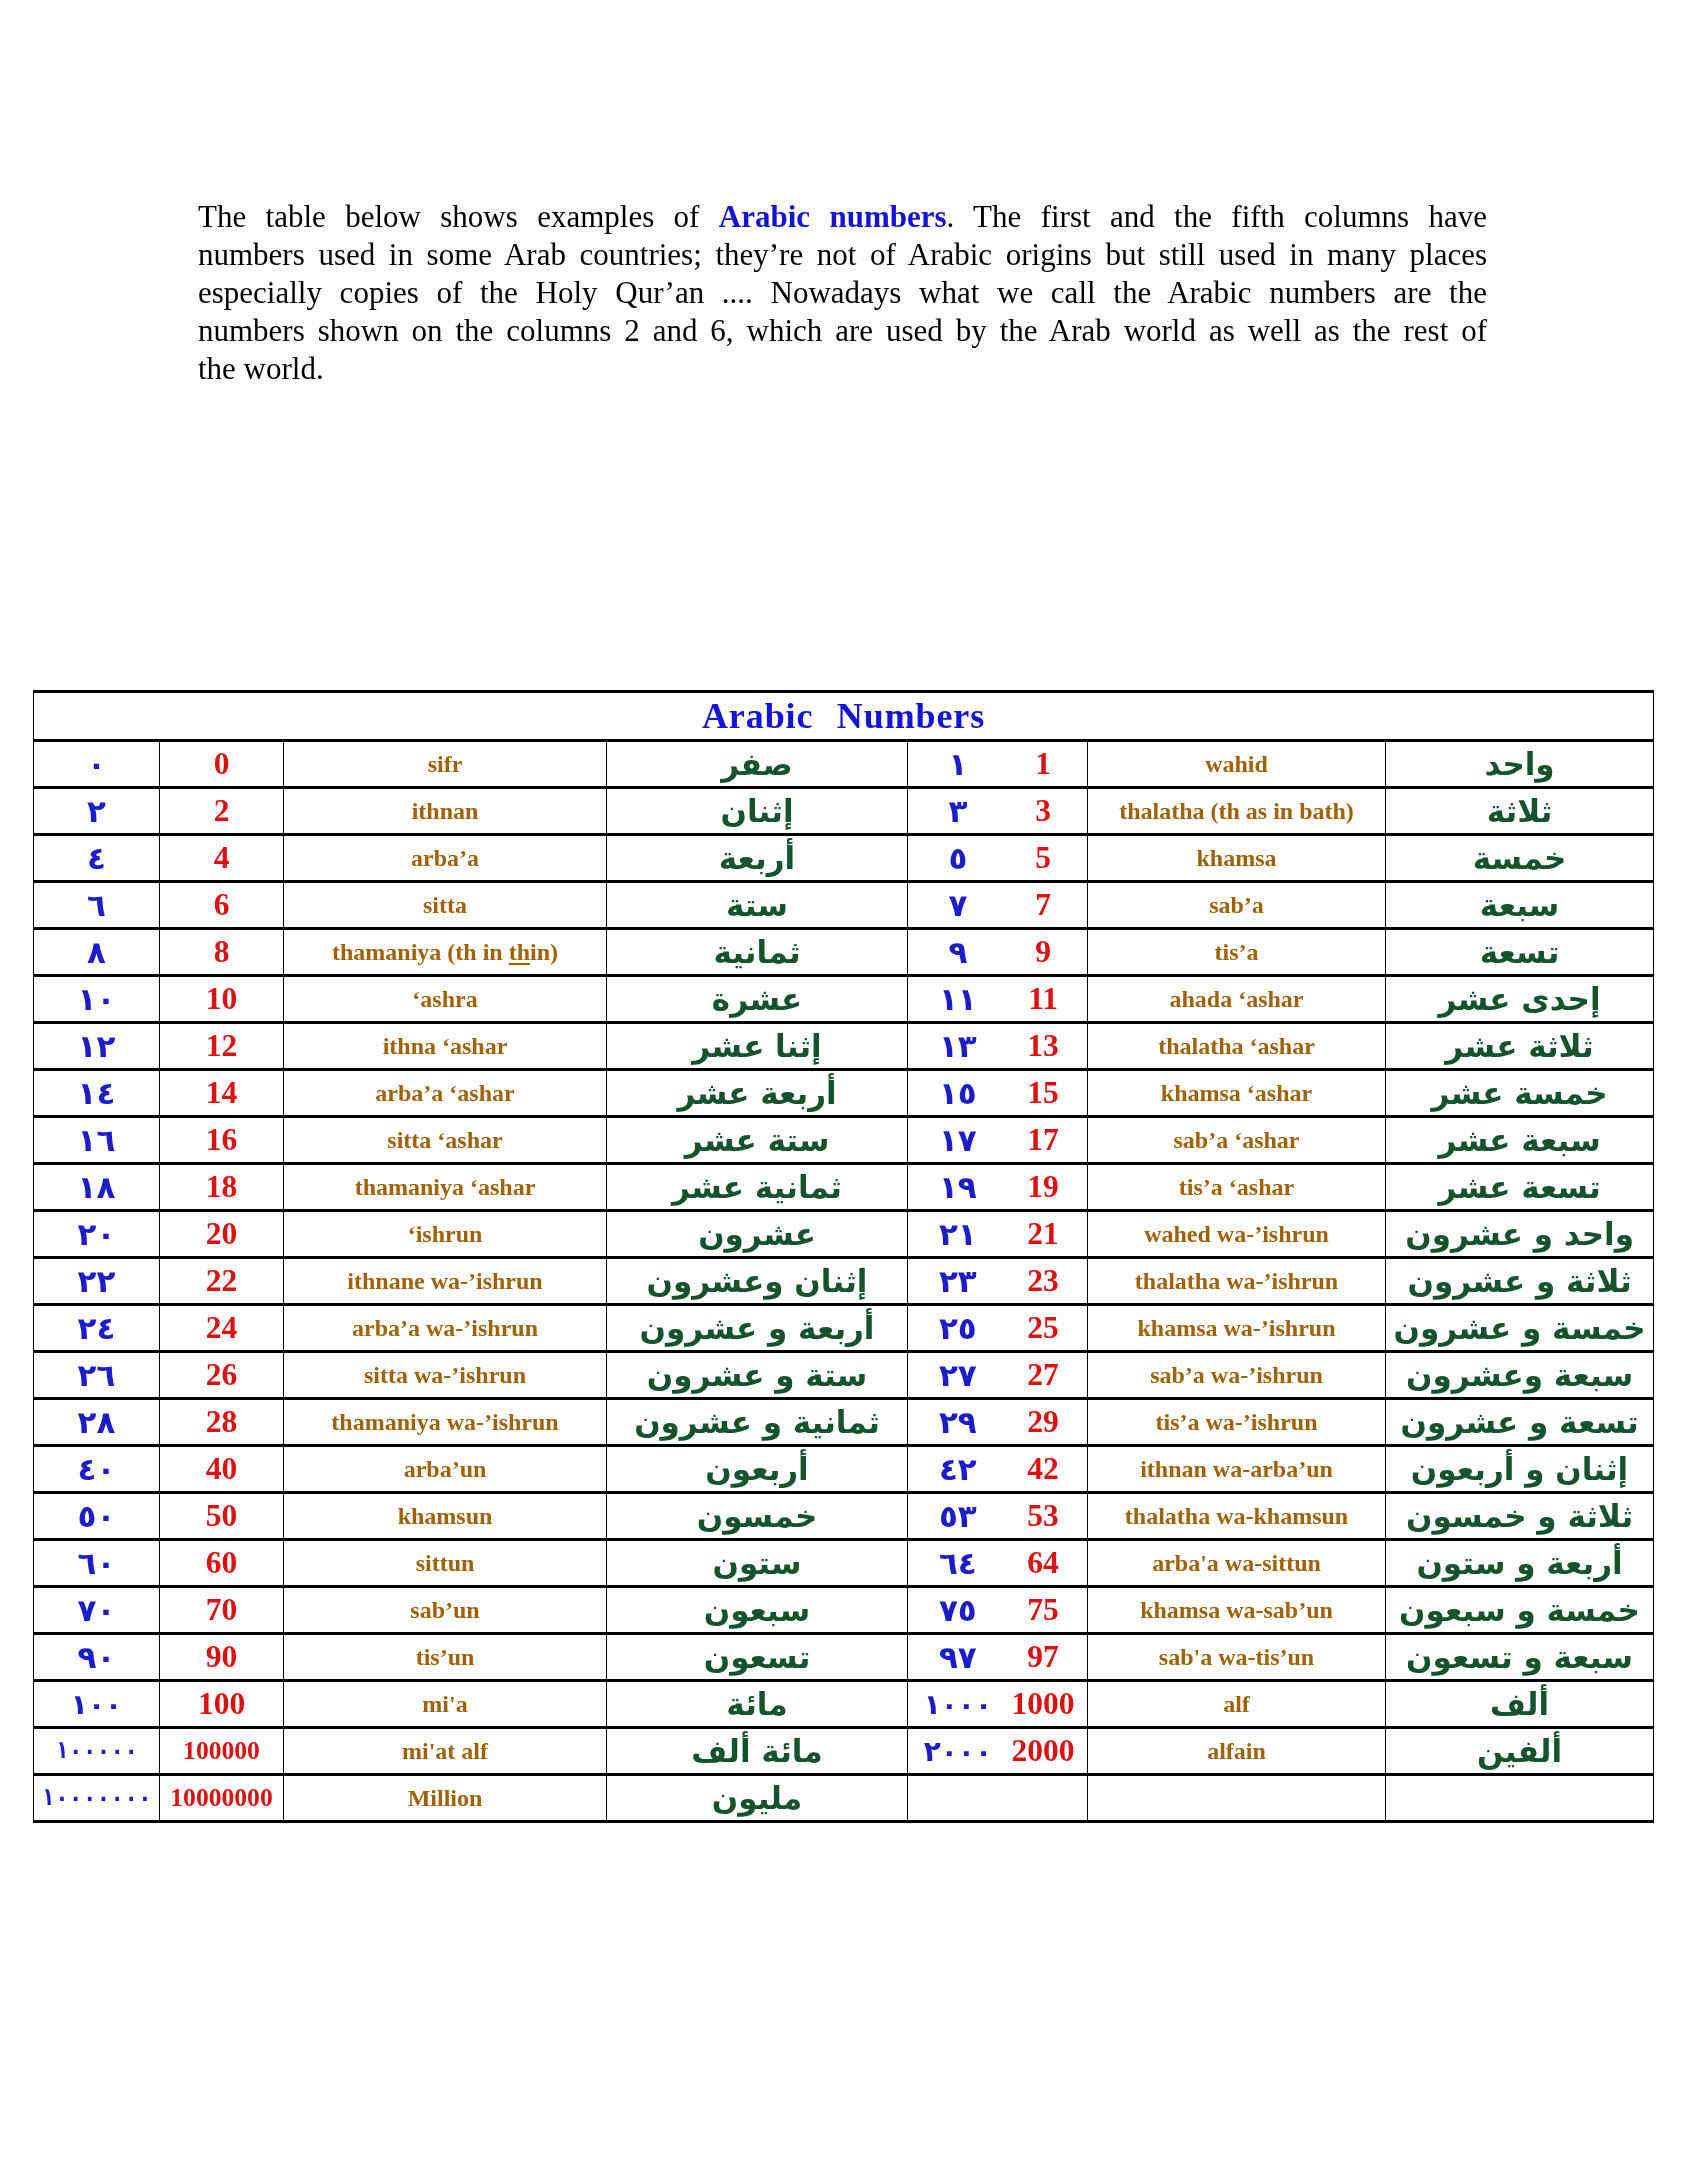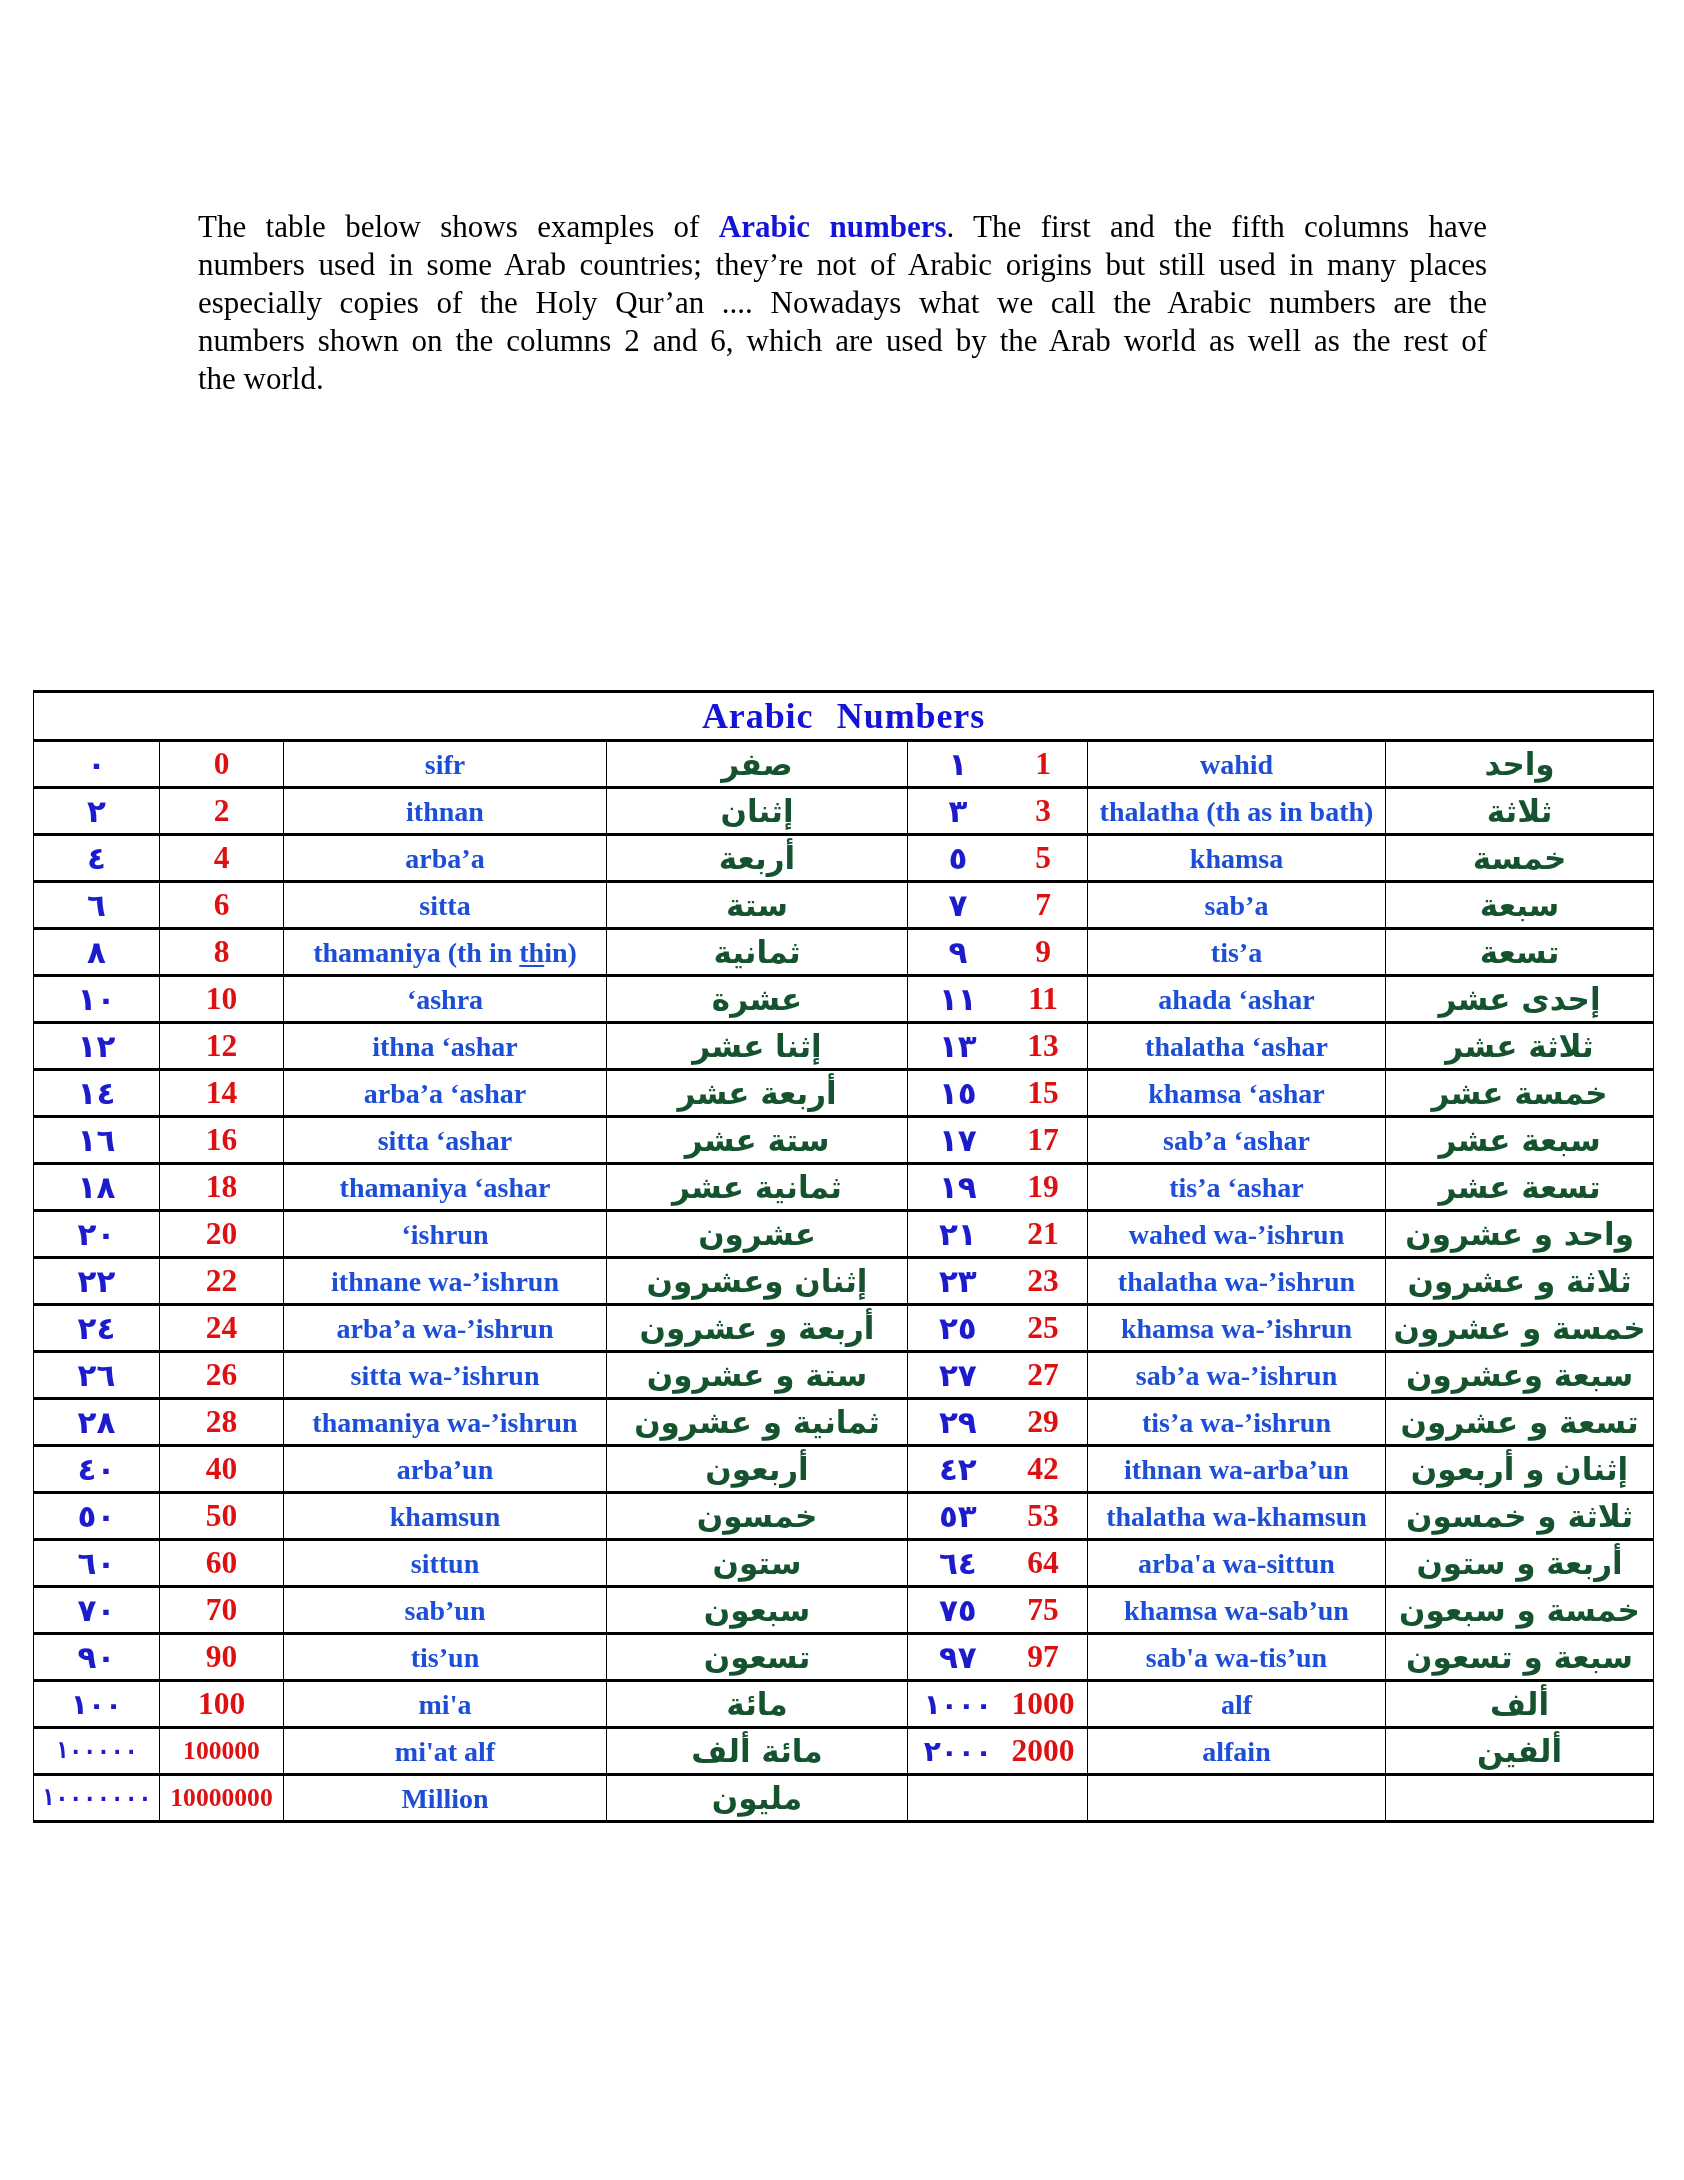--- a/index.html
+++ b/index.html
@@ -2,21 +2,21 @@
 <html style="font-size:13.6px"><head>
 <meta charset="utf-8">
 <style>
   html,body{margin:0;padding:0;}
   body{
     width:1685px;height:2181px;background:#ffffff;position:relative;
     font-family:"Liberation Serif",serif;color:#000;
   }
   
   .intro{
-    position:absolute;left:198px;top:208px;width:1289px;
+    position:absolute;left:198px;top:198px;width:1289px;
     font-size:31px;line-height:38px;
   }
   .pline{text-align:justify;}
   .pline.j{text-align-last:justify;}
   .blue-b{color:#1414d8;font-weight:bold;}
 
   
   table.num-table{
     position:absolute;left:33px;top:690px;width:1619px;
     border-collapse:collapse;table-layout:fixed;background:#fff;
@@ -34,21 +34,21 @@
     color:#1c1ccd;font-weight:bold;font-size:31px;
     font-family:"DejaVu Sans",sans-serif;letter-spacing:0.30em;white-space:nowrap;
   }
   .ai.lg{letter-spacing:0.12em;font-size:28px;}
   .ai.xl{letter-spacing:0.03em;font-size:23px;font-family:Liberation Mono, monospace;}
   .wn{ 
     color:#dd1111;font-weight:bold;font-size:31.5px;
     font-family:"Liberation Serif",serif;white-space:nowrap;
   }
   .wn.lg{font-size:25.6px;text-align:center;}
-  .c-tr{color:#1d4ed8;font-weight:bold;font-size:28px;font-family:"Liberation Serif",serif;line-height:1.25;}
+  .c-tr{color:#a16207;font-weight:bold;font-size:24px;font-family:"Liberation Serif",serif;line-height:1.25;}
   .c-aw{color:#14532d;font-weight:bold;font-size:31px;font-family:"DejaVu Sans",sans-serif;}
   td.pair .cellflex{display:flex;align-items:center;width:100%;}
   td.pair .half-l{flex:1.15;text-align:center;}
   td.pair .half-r{flex:1;text-align:center;}
   .uln{text-decoration:underline;text-underline-offset:3.4px;}
 </style>
 </head>
 <body>
 
 <div class="intro" id="intro">

